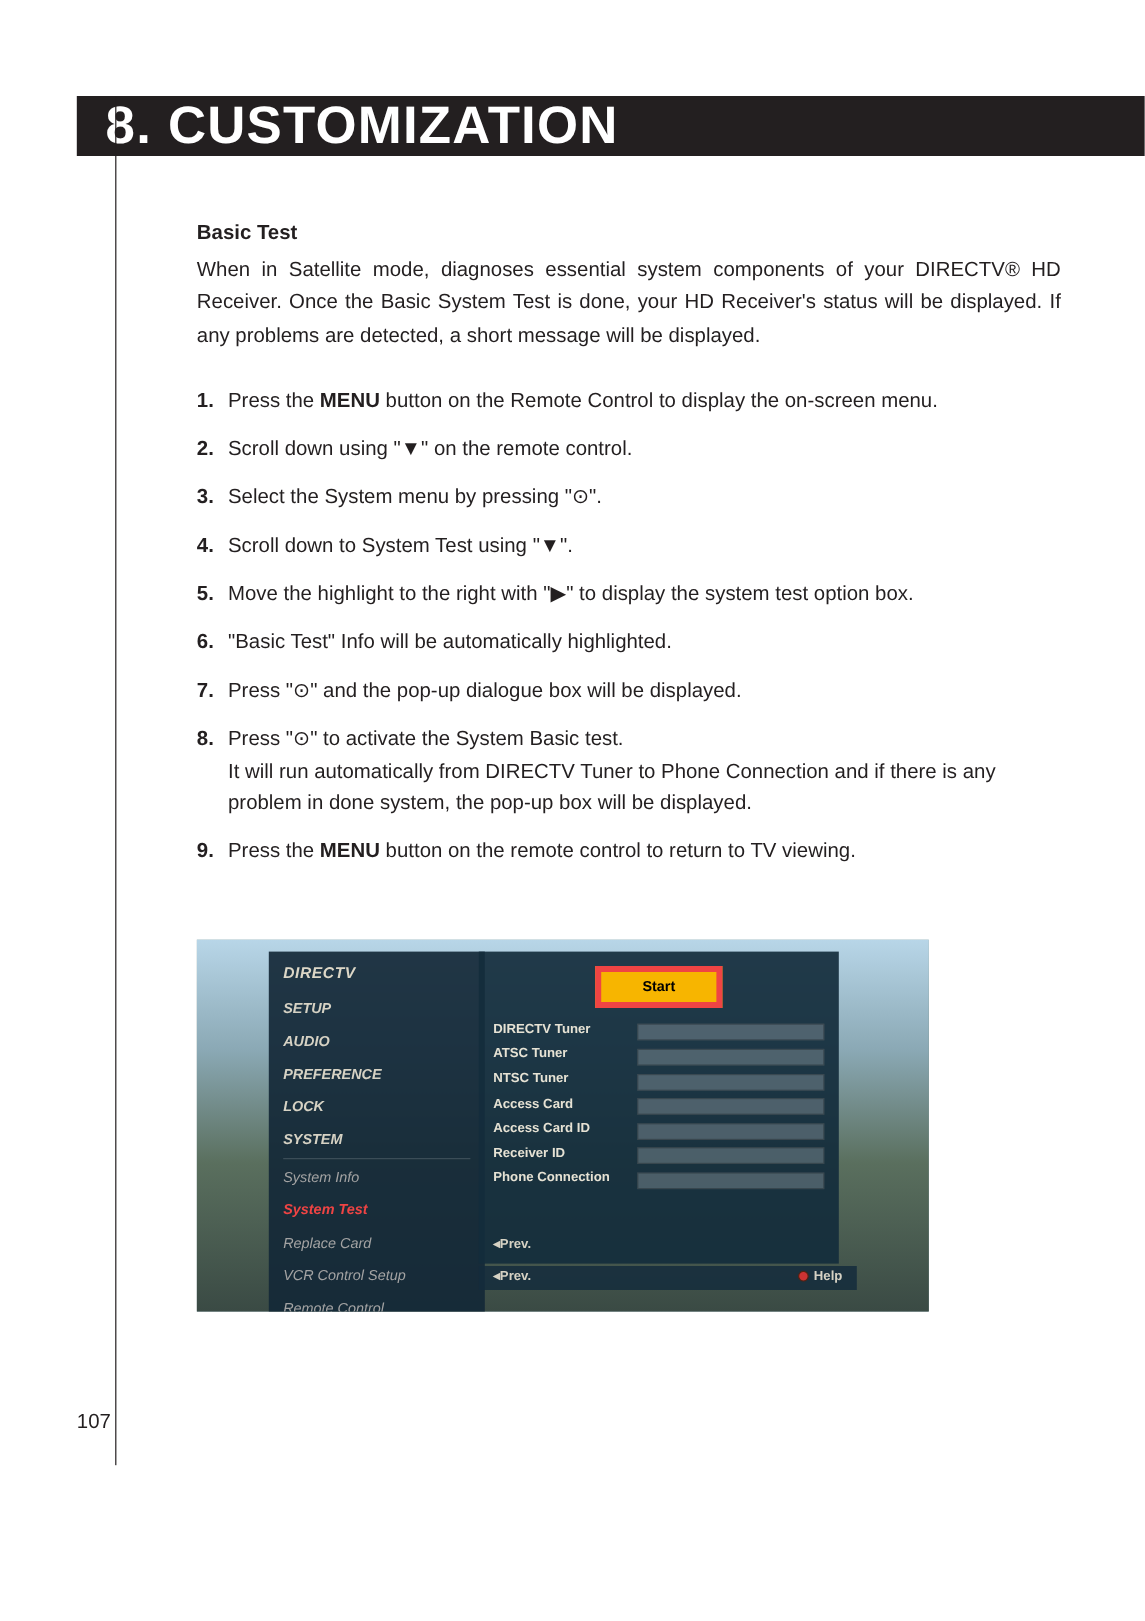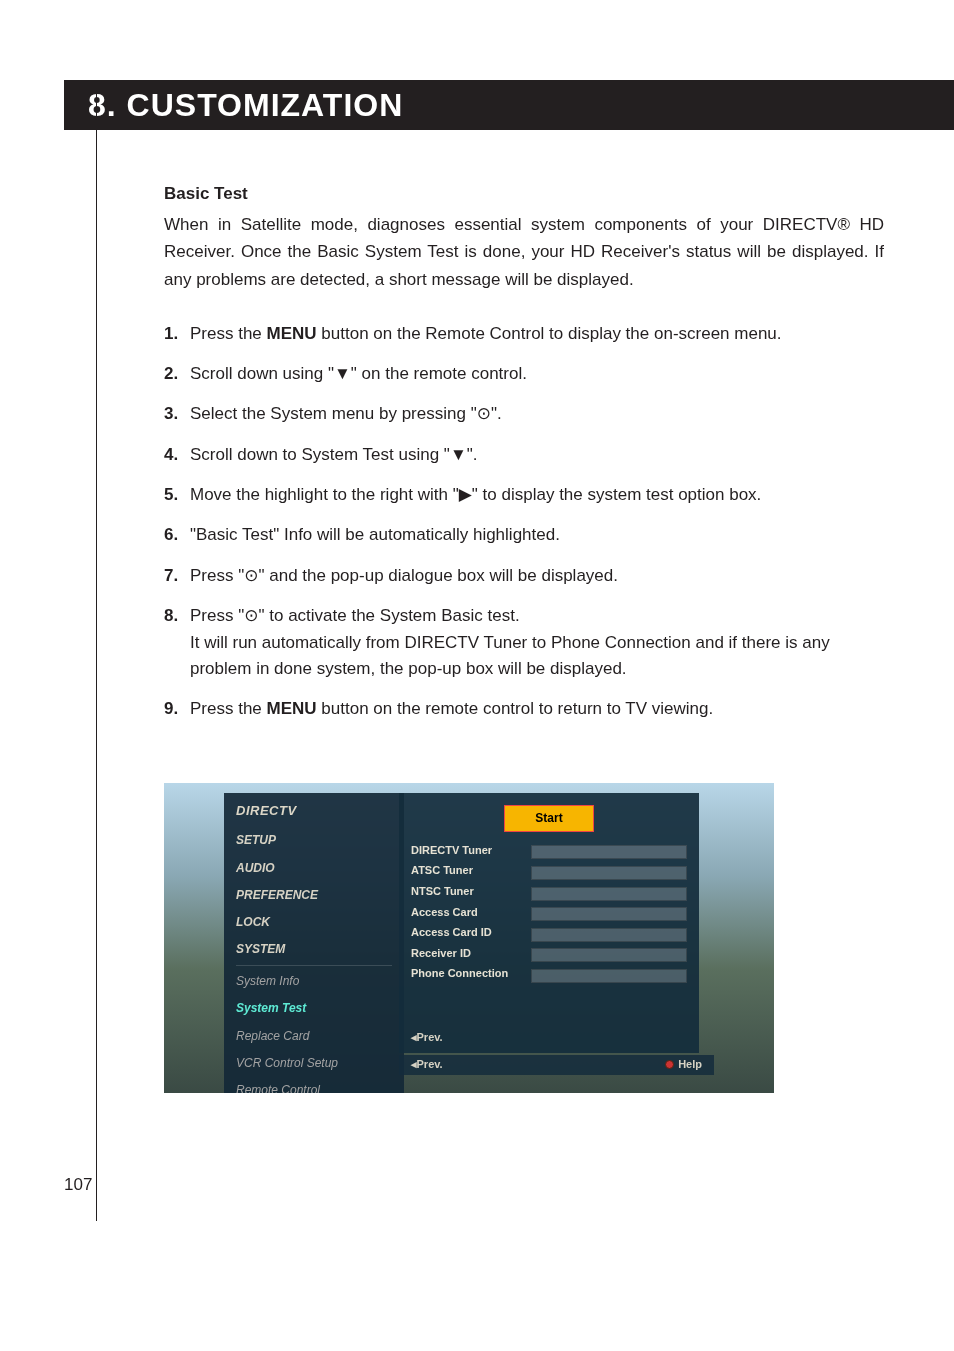--- a/index.html
+++ b/index.html
@@ -18,21 +18,21 @@
     height: 50px;
     background: #231f20;
     display: flex;
     align-items: center;
     padding-left: 24px;
   }
   .chapter-bar h1 {
     color: #fff;
     font-family: "Arial Narrow", Arial, sans-serif;
     font-weight: bold;
-    font-size: 32px;
+    font-size: 44px;
     letter-spacing: 1px;
   }
   .vertical-rule {
     position: absolute;
     left: 96px;
     top: 80px;
     bottom: 130px;
     width: 1px;
     background: #231f20;
   }
@@ -115,43 +115,43 @@
     margin-bottom: 6px;
   }
   .mock .sidebar .item {
     color:#d6d2c4;
     font-weight: bold;
     font-style: italic;
     font-size: 12px;
     padding: 4px 0;
   }
   .mock .sidebar .item.dim { color:#a3a3a3; font-weight: normal; }
-  .mock .sidebar .item.active { color:#5eead4; }
+  .mock .sidebar .item.active { color:#ef4444; }
   .mock .sidebar hr { border:none; border-top:1px solid rgba(255,255,255,0.15); margin:2px 0; }
 
   .mock .panel {
     position: absolute;
     left: 235px;
     top: 10px;
     width: 300px;
     height: 260px;
     background: rgba(20,44,60,0.92);
     padding: 8px 12px;
   }
   .mock .start {
     display:block;
     margin: 4px auto 10px;
-    width: 90px;
+    width: 106px;
     background:#f7b500;
     color:#000;
     font-weight:bold;
     font-size:12px;
     text-align:center;
     padding:3px 0;
-    border:1px solid #ef4444;
+    border:5px solid #ef4444;
   }
   .mock .row {
     display:flex;
     align-items:flex-end;
     margin:3px 0;
   }
   .mock .row .lbl {
     color:#e6e2d4;
     font-weight:bold;
     font-size:11px;

